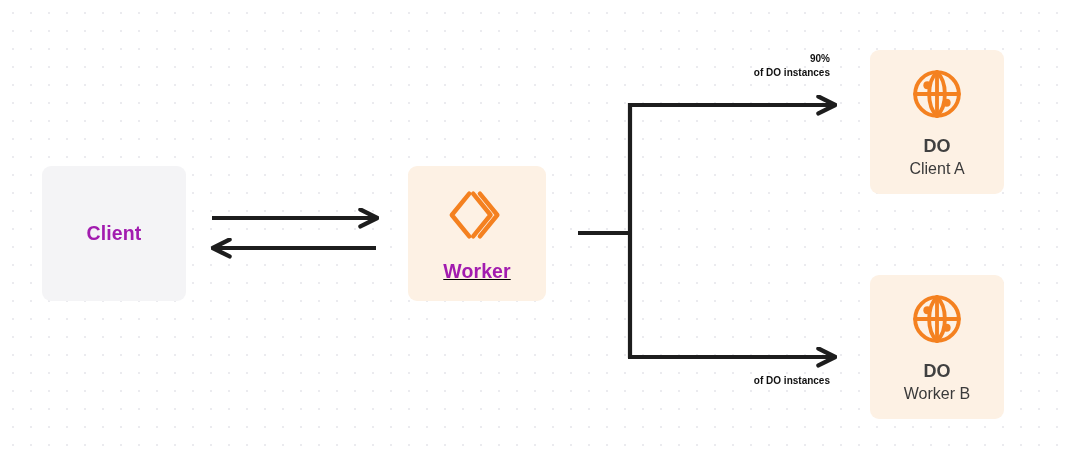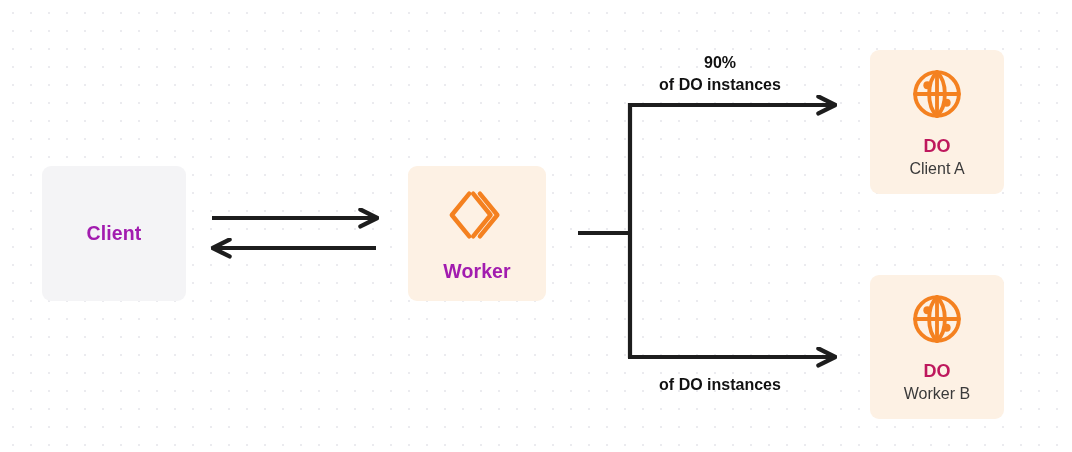--- a/index.html
+++ b/index.html
@@ -39,20 +39,21 @@
     width: 144px;
     height: 135px;
     background-color: #f4f4f6;
   }
   .node-worker {
     left: 408px;
     top: 166px;
     width: 138px;
     height: 135px;
     background-color: #fdf1e4;
+    text-decoration: underline;
   }
   .node-do-a {
     left: 870px;
     top: 50px;
     width: 134px;
     height: 144px;
     background-color: #fdf1e4;
   }
   .node-do-b {
     left: 870px;
@@ -66,21 +67,21 @@
     font-size: 19.5px;
     font-weight: bold;
     color: #a21caf;
     letter-spacing: 0.1px;
     line-height: 1.15;
     text-align: center;
   }
   .node-title-do {
     font-size: 18px;
     font-weight: bold;
-    color: #be185d;
+    color: #404040;
     margin-top: 14px;
     line-height: 1.2;
   }
   .node-subtitle {
     font-size: 16px;
     font-weight: normal;
     color: #3a3a3a;
     margin-top: 2px;
     line-height: 1.2;
     text-align: center;
@@ -102,22 +103,22 @@
     left: 0;
     top: 0;
     width: 1072px;
     height: 452px;
     pointer-events: none;
   }
 
   
   .edge-label {
     position: absolute;
-    text-align: center;
-    font-size: 16px;
+    text-align: right;
+    font-size: 10px;
     font-weight: bold;
     color: #111111;
     line-height: 1.35;
     white-space: nowrap;
   }
   .edge-label .lbl-line1 { display: block; }
   .edge-label .lbl-line2 { display: block; }
   .label-top {
     left: 610px;
     top: 52px;

